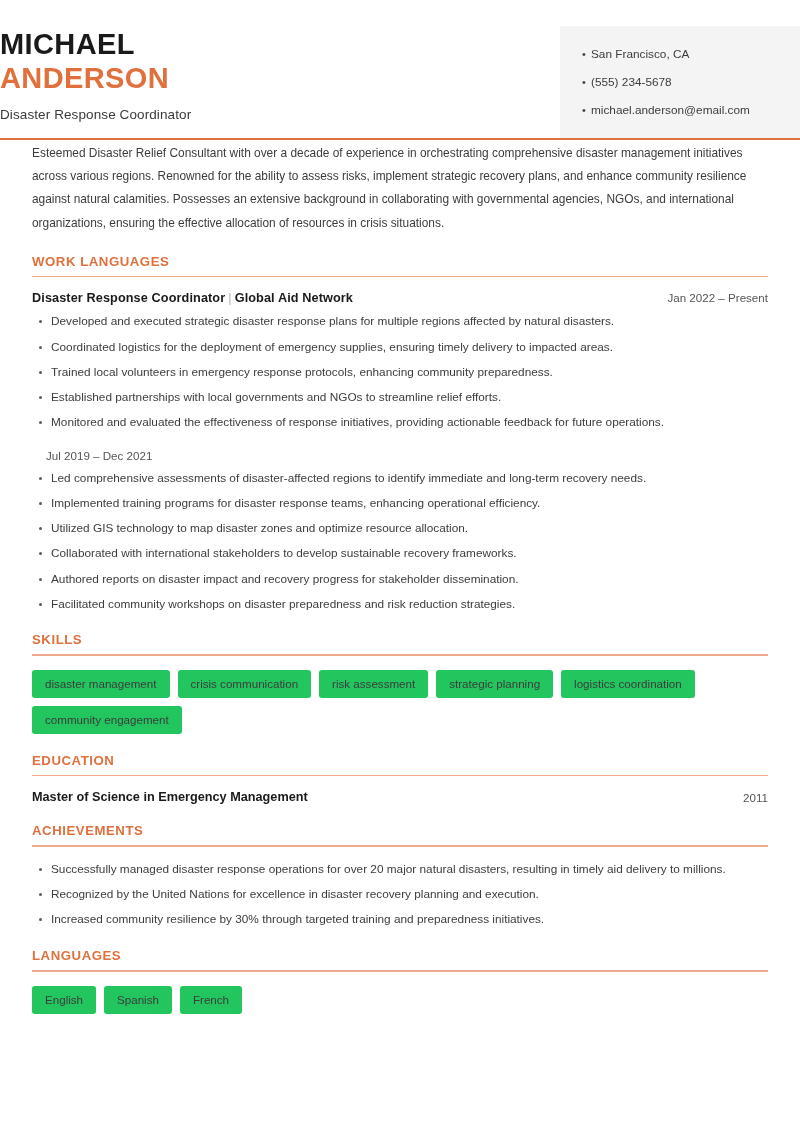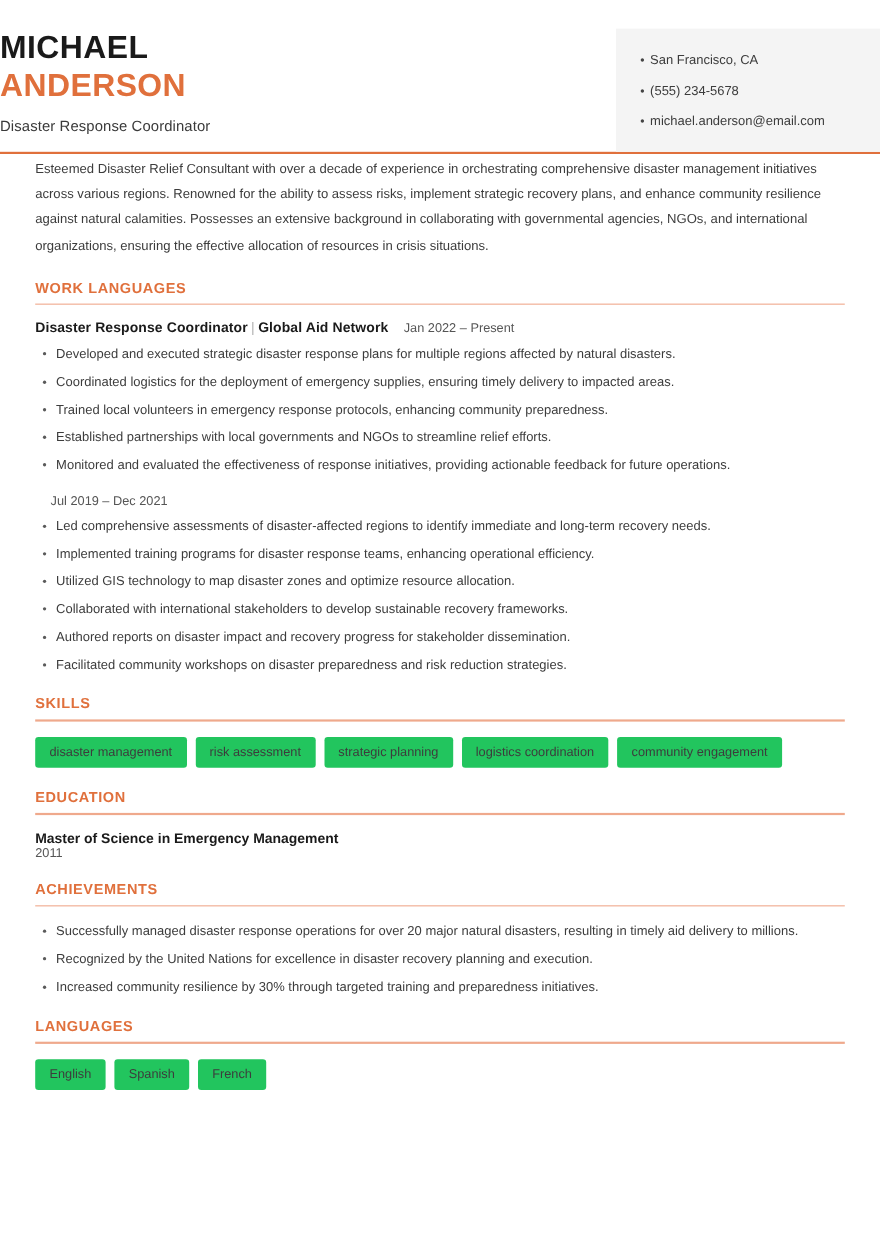--- a/index.html
+++ b/index.html
@@ -97,21 +97,21 @@
     background: #EFA98C;
     width: 100%;
     margin-bottom: 14px;
   }
 
   
   .entry { margin-bottom: 17px; }
   .entry:last-child { margin-bottom: 0; }
   .entry-head {
     display: flex;
-    justify-content: flex-start;
+    justify-content: space-between;
     align-items: baseline;
     margin-bottom: 8px;
   }
   .entry-title {
     font-size: 12.7px;
     font-weight: bold;
     color: #1a1a1a;
     letter-spacing: 0.1px;
   }
   .entry-sep {
@@ -163,22 +163,21 @@
     font-size: 11.6px;
     color: #3c3c3c;
     line-height: 1.2;
     white-space: nowrap;
   }
 
   
   .edu-head {
     display: flex;
     justify-content: space-between;
-    align-items: flex-start;
-    flex-direction: column;
+    align-items: center;
   }
   .edu-degree {
     font-size: 12.7px;
     font-weight: bold;
     color: #1a1a1a;
   }
   .edu-year {
     font-size: 11.6px;
     color: #555555;
     white-space: nowrap;
@@ -254,20 +253,21 @@
         <li>Facilitated community workshops on disaster preparedness and risk reduction strategies.</li>
       </ul>
     </div>
   </div>
 
   <div class="section">
     <div class="section-title">SKILLS</div>
     <div class="section-rule"></div>
     <div class="tags">
       <span class="tag">disaster management</span>
+      <span class="tag">crisis communication</span>
       <span class="tag">risk assessment</span>
       <span class="tag">strategic planning</span>
       <span class="tag">logistics coordination</span>
       <span class="tag">community engagement</span>
     </div>
   </div>
 
   <div class="section">
     <div class="section-title">EDUCATION</div>
     <div class="section-rule"></div>

